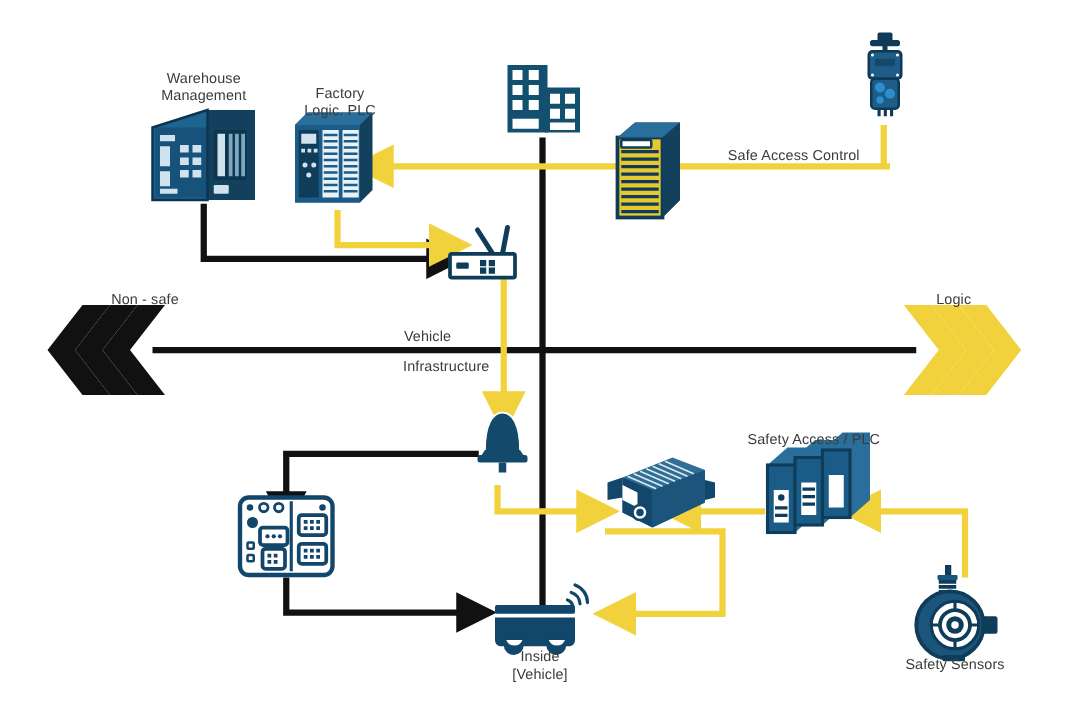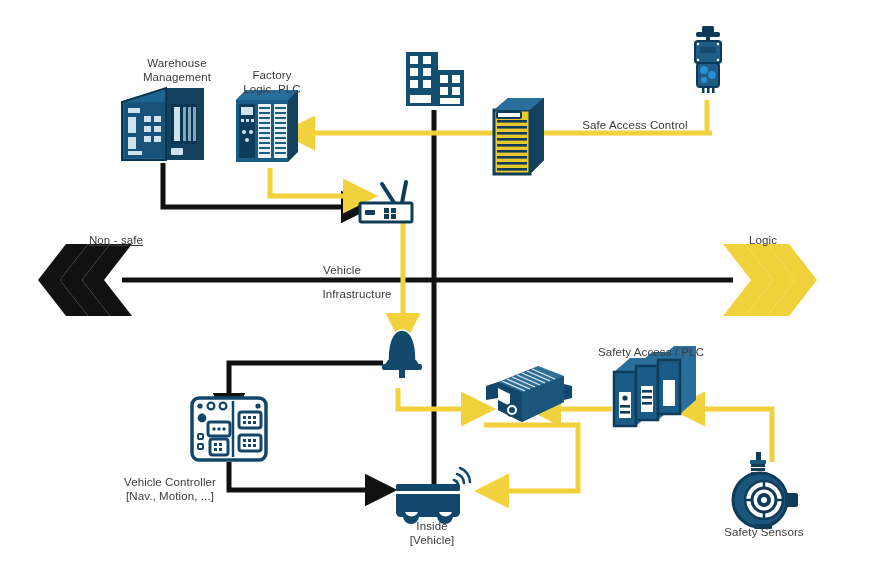--- a/index.html
+++ b/index.html
@@ -350,29 +350,27 @@
       <g stroke="#0f3d59" stroke-width="2.5">
         <line x1="36" y1="29" x2="36" y2="36"></line>
           <line x1="36" y1="60" x2="36" y2="67"></line>
         <line x1="17" y1="48" x2="24" y2="48"></line>
           <line x1="48" y1="48" x2="55" y2="48"></line>
       </g>
       <rect x="26" y="72" width="18" height="5" rx="1.5" fill="#0f3d59"></rect>
     </g>
   </svg>
 
-  <div class="lbl c" style="left:163px;top:56px;margin-left:14px;">Warehouse
+  <div class="lbl c" style="left:163px;top:56px;">Warehouse
 Management</div>
   <div class="lbl c" style="left:272px;top:68px;">Factory
 Logic. PLC</div>
   <div class="lbl c" style="left:635px;top:118px;">Safe Access Control</div>
-  <div class="lbl c" style="left:116px;top:233px;text-decoration:underline;">Non - safe</div>
+  <div class="lbl c" style="left:116px;top:233px;">Non - safe</div>
   <div class="lbl c" style="left:763px;top:233px;">Logic</div>
   <div class="lbl c" style="left:342px;top:263px;">Vehicle</div>
   <div class="lbl c" style="left:357px;top:287px;">Infrastructure</div>
   <div class="lbl c" style="left:651px;top:345px;">Safety Access / PLC</div>
-  <div class="lbl c" style="left:170px;top:475px;">Vehicle Controller
-[Nav., Motion, ...]</div>
   <div class="lbl c" style="left:432px;top:519px;">Inside
 [Vehicle]</div>
   <div class="lbl c" style="left:764px;top:525px;">Safety Sensors</div>
 
 </div>
 
 </body></html>

